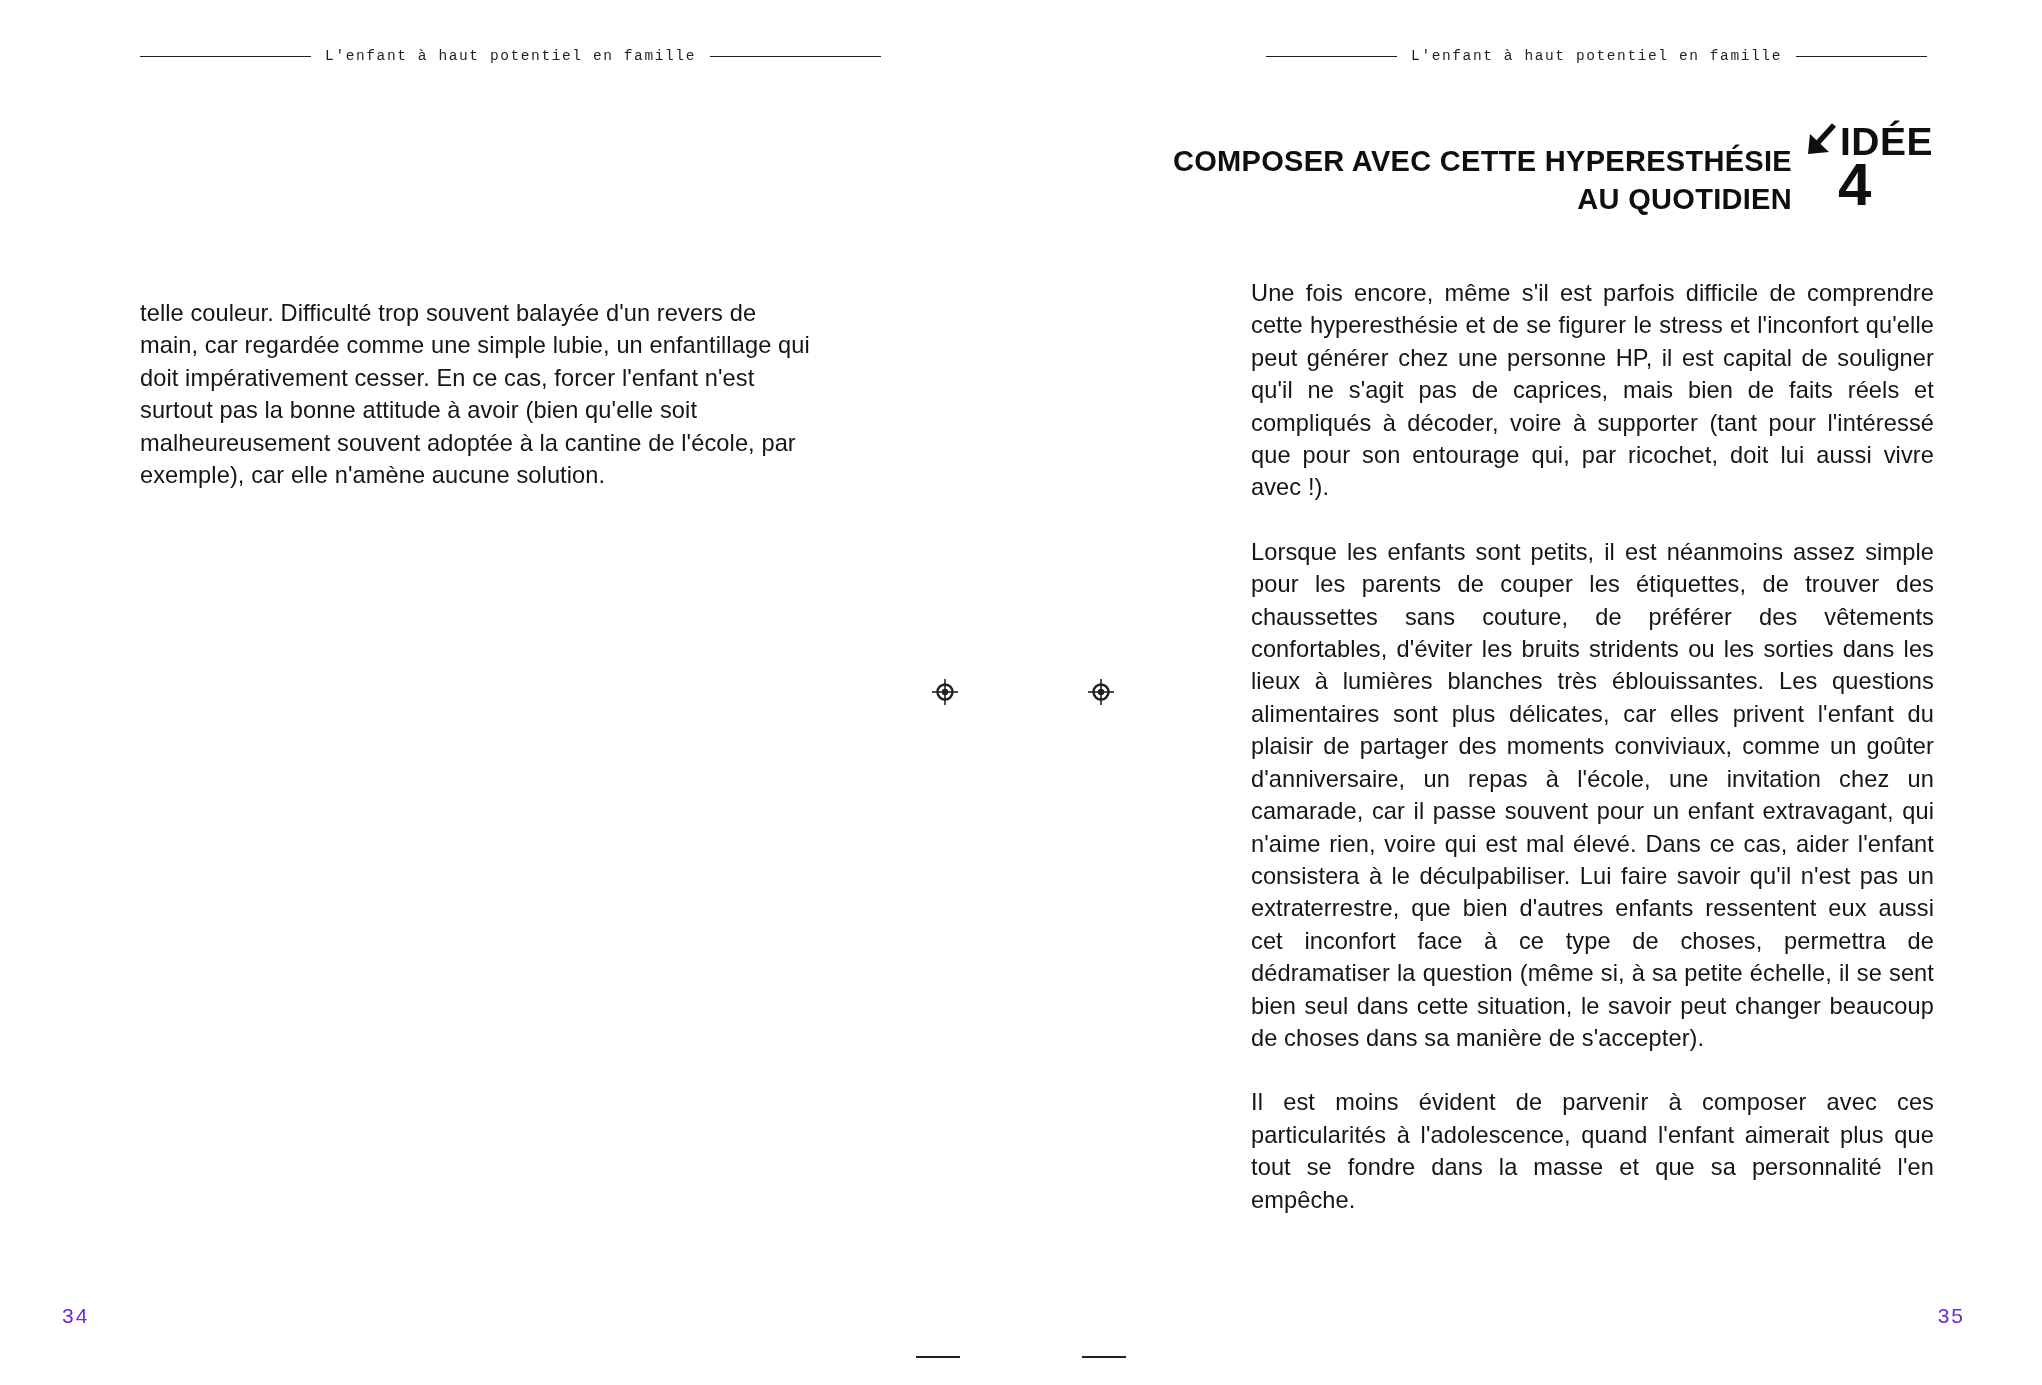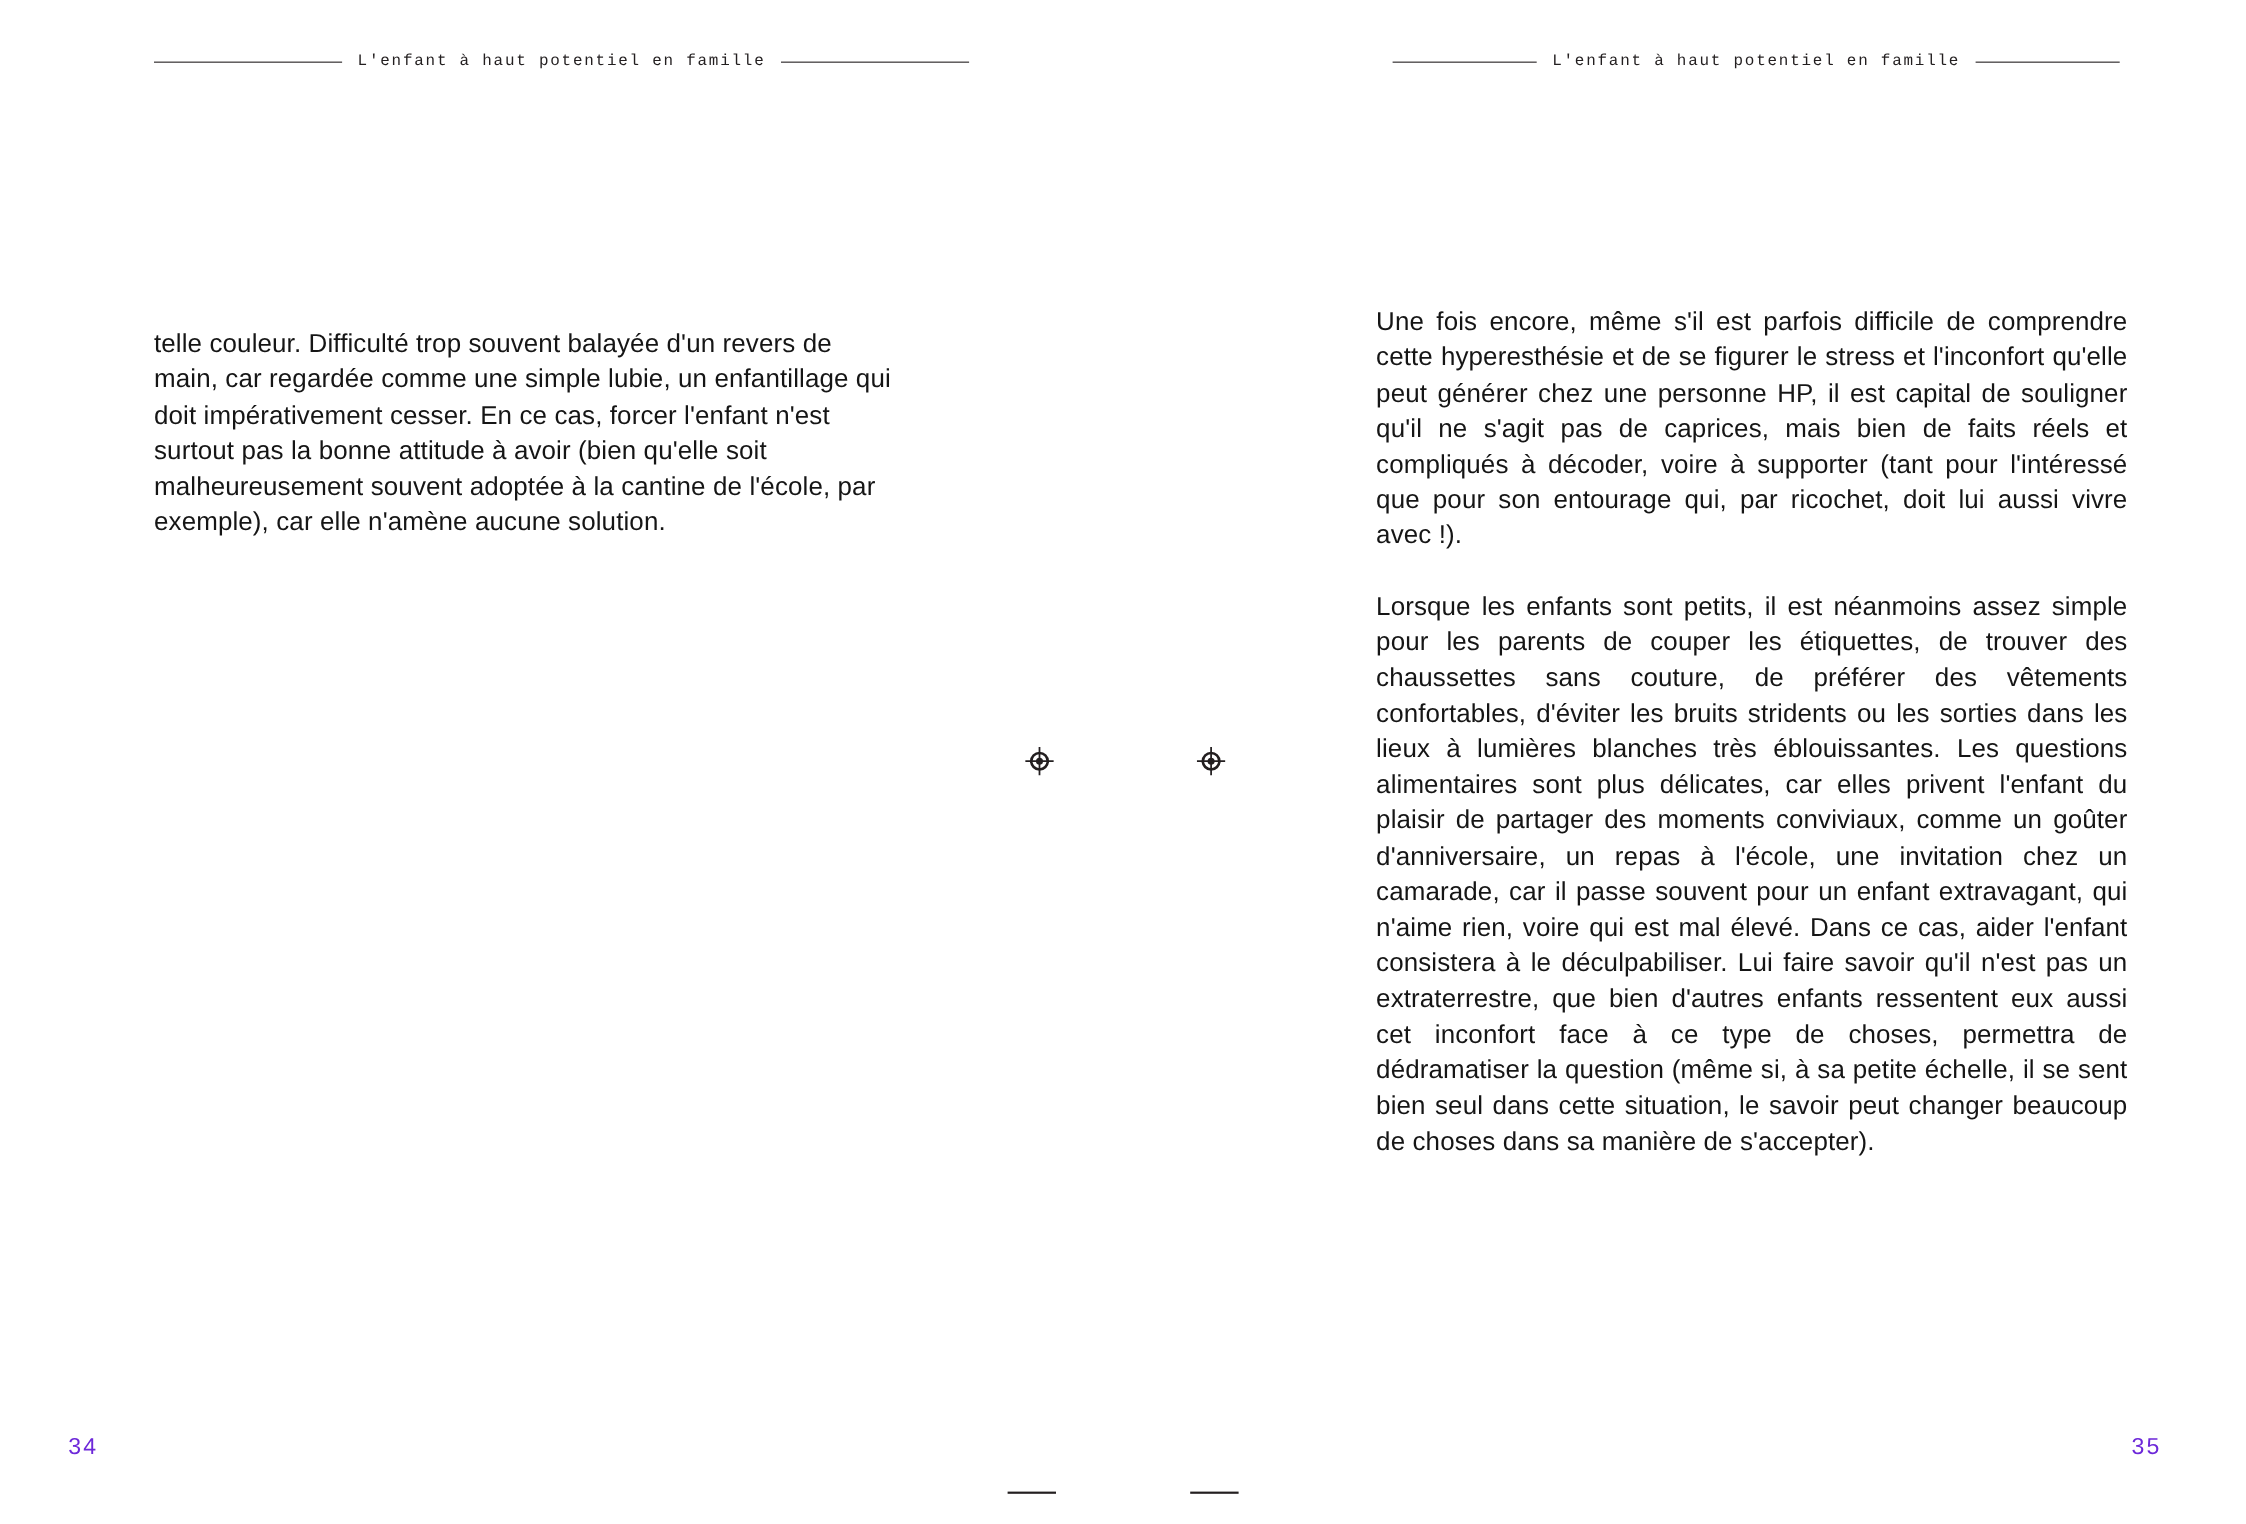--- a/index.html
+++ b/index.html
@@ -194,24 +194,37 @@
   </div>
 
   <div class="page page-right">
 
     <div class="runhead">
       <div class="rule"></div>
       <div class="rh-text">L'enfant à haut potentiel en famille</div>
       <div class="rule"></div>
     </div>
 
+    <div class="idea-block">
+      <div class="idea-title">COMPOSER AVEC CETTE HYPERESTHÉSIE
+AU QUOTIDIEN</div>
+      <div class="idea-marker">
+        <svg class="idea-arrow" viewBox="0 0 36 36">
+          <path d="M30 3 L10 25" stroke="#0f0f0f" stroke-width="5.5" fill="none" stroke-linecap="butt"></path>
+          <path d="M4 32 L6 12 L25 30 Z" fill="#0f0f0f"></path>
+        </svg>
+        <div class="idea-word">IDÉE</div>
+        <div class="idea-number">4</div>
+      </div>
+    </div>
 
     <div class="body-col">
       <p>Une fois encore, même s'il est parfois difficile de comprendre cette hyperesthésie et de se figurer le stress et l'inconfort qu'elle peut générer chez une personne HP, il est capital de souligner qu'il ne s'agit pas de caprices, mais bien de faits réels et compliqués à décoder, voire à supporter (tant pour l'intéressé que pour son entourage qui, par ricochet, doit lui aussi vivre avec !).</p>
       <p>Lorsque les enfants sont petits, il est néanmoins assez simple pour les parents de couper les étiquettes, de trouver des chaussettes sans couture, de préférer des vêtements confortables, d'éviter les bruits stridents ou les sorties dans les lieux à lumières blanches très éblouissantes. Les questions alimentaires sont plus délicates, car elles privent l'enfant du plaisir de partager des moments conviviaux, comme un goûter d'anniversaire, un repas à l'école, une invitation chez un camarade, car il passe souvent pour un enfant extravagant, qui n'aime rien, voire qui est mal élevé. Dans ce cas, aider l'enfant consistera à le déculpabiliser. Lui faire savoir qu'il n'est pas un extraterrestre, que bien d'autres enfants ressentent eux aussi cet inconfort face à ce type de choses, permettra de dédramatiser la question (même si, à sa petite échelle, il se sent bien seul dans cette situation, le savoir peut changer beaucoup de choses dans sa manière de s'accepter).</p>
+      <p>Il est moins évident de parvenir à composer avec ces particularités à l'adolescence, quand l'enfant aimerait plus que tout se fondre dans la masse et que sa personnalité l'en empêche.</p>
     </div>
 
     <div class="folio">35</div>
   </div>
 </div>
 
 <svg class="reg-mark reg-left" viewBox="0 0 26 26">
   <circle cx="13" cy="13" r="7.5" fill="none" stroke="#231f20" stroke-width="2.4"></circle>
   <circle cx="13" cy="13" r="3.2" fill="#231f20"></circle>
   <line x1="13" y1="0" x2="13" y2="26" stroke="#231f20" stroke-width="1.6"></line>

